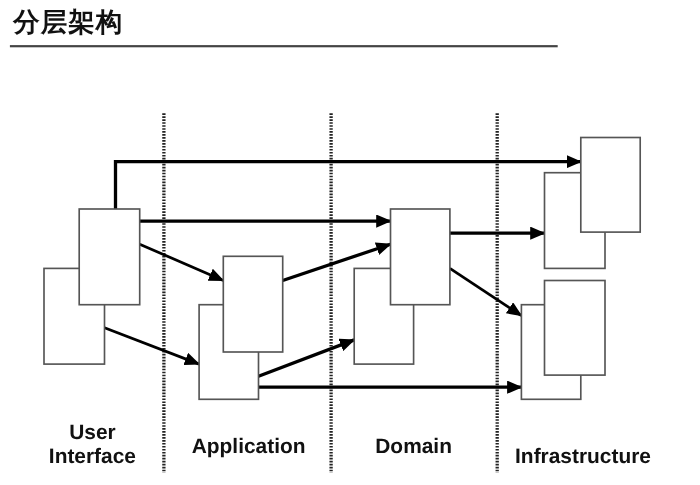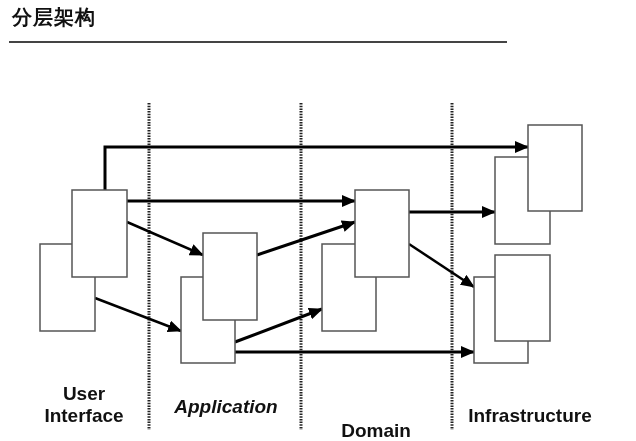--- a/index.html
+++ b/index.html
@@ -1,19 +1,19 @@
 <!DOCTYPE html>
 <html><head>
   <meta charset="utf-8">
   <style>
     html, body { margin: 0; padding: 0; background: #ffffff; }
     body { width: 636px; height: 441px; position: relative; overflow: hidden; font-family: "DejaVu Sans", sans-serif; }
     .title {
       position: absolute; left: 12px; top: 4px;
-      font-family: Liberation Serif, serif; font-size: 20px; font-weight: bold;
+      font-family: Liberation Serif, serif; font-size: 24px; font-weight: bold;
       color: #111; letter-spacing: 1px;
     }
     .title-rule {
       position: absolute; left: 9px; top: 41px; width: 498px; height: 0;
       border-top: 2px solid #444;
     }
     svg.diagram { position: absolute; left: 0; top: 0; }
     .layer-label {
       position: absolute; font-family: "Liberation Sans", sans-serif;
       font-weight: bold; font-size: 19px; color: #111; text-align: center; line-height: 22px;
@@ -69,15 +69,15 @@
     <rect x="474" y="277" width="54" height="86"></rect>
     <rect x="495" y="255" width="55" height="86"></rect>
   </g>
 
 </svg>
 
 <div class="layer-label" style="left:30px; top:383px; width:108px;">
   <div>User</div>
   <div>Interface</div>
 </div>
-<div class="layer-label" style="left:158px; top:396px; width:136px;font-style:italic;">Application</div>
-<div class="layer-label" style="left:314px; top:396px; width:124px;margin-top:24px;">Domain</div>
+<div class="layer-label" style="left:158px; top:396px; width:136px;">Application</div>
+<div class="layer-label" style="left:314px; top:396px; width:124px;">Domain</div>
 <div class="layer-label" style="left:455px; top:405px; width:150px;">Infrastructure</div>
 
 </body></html>

